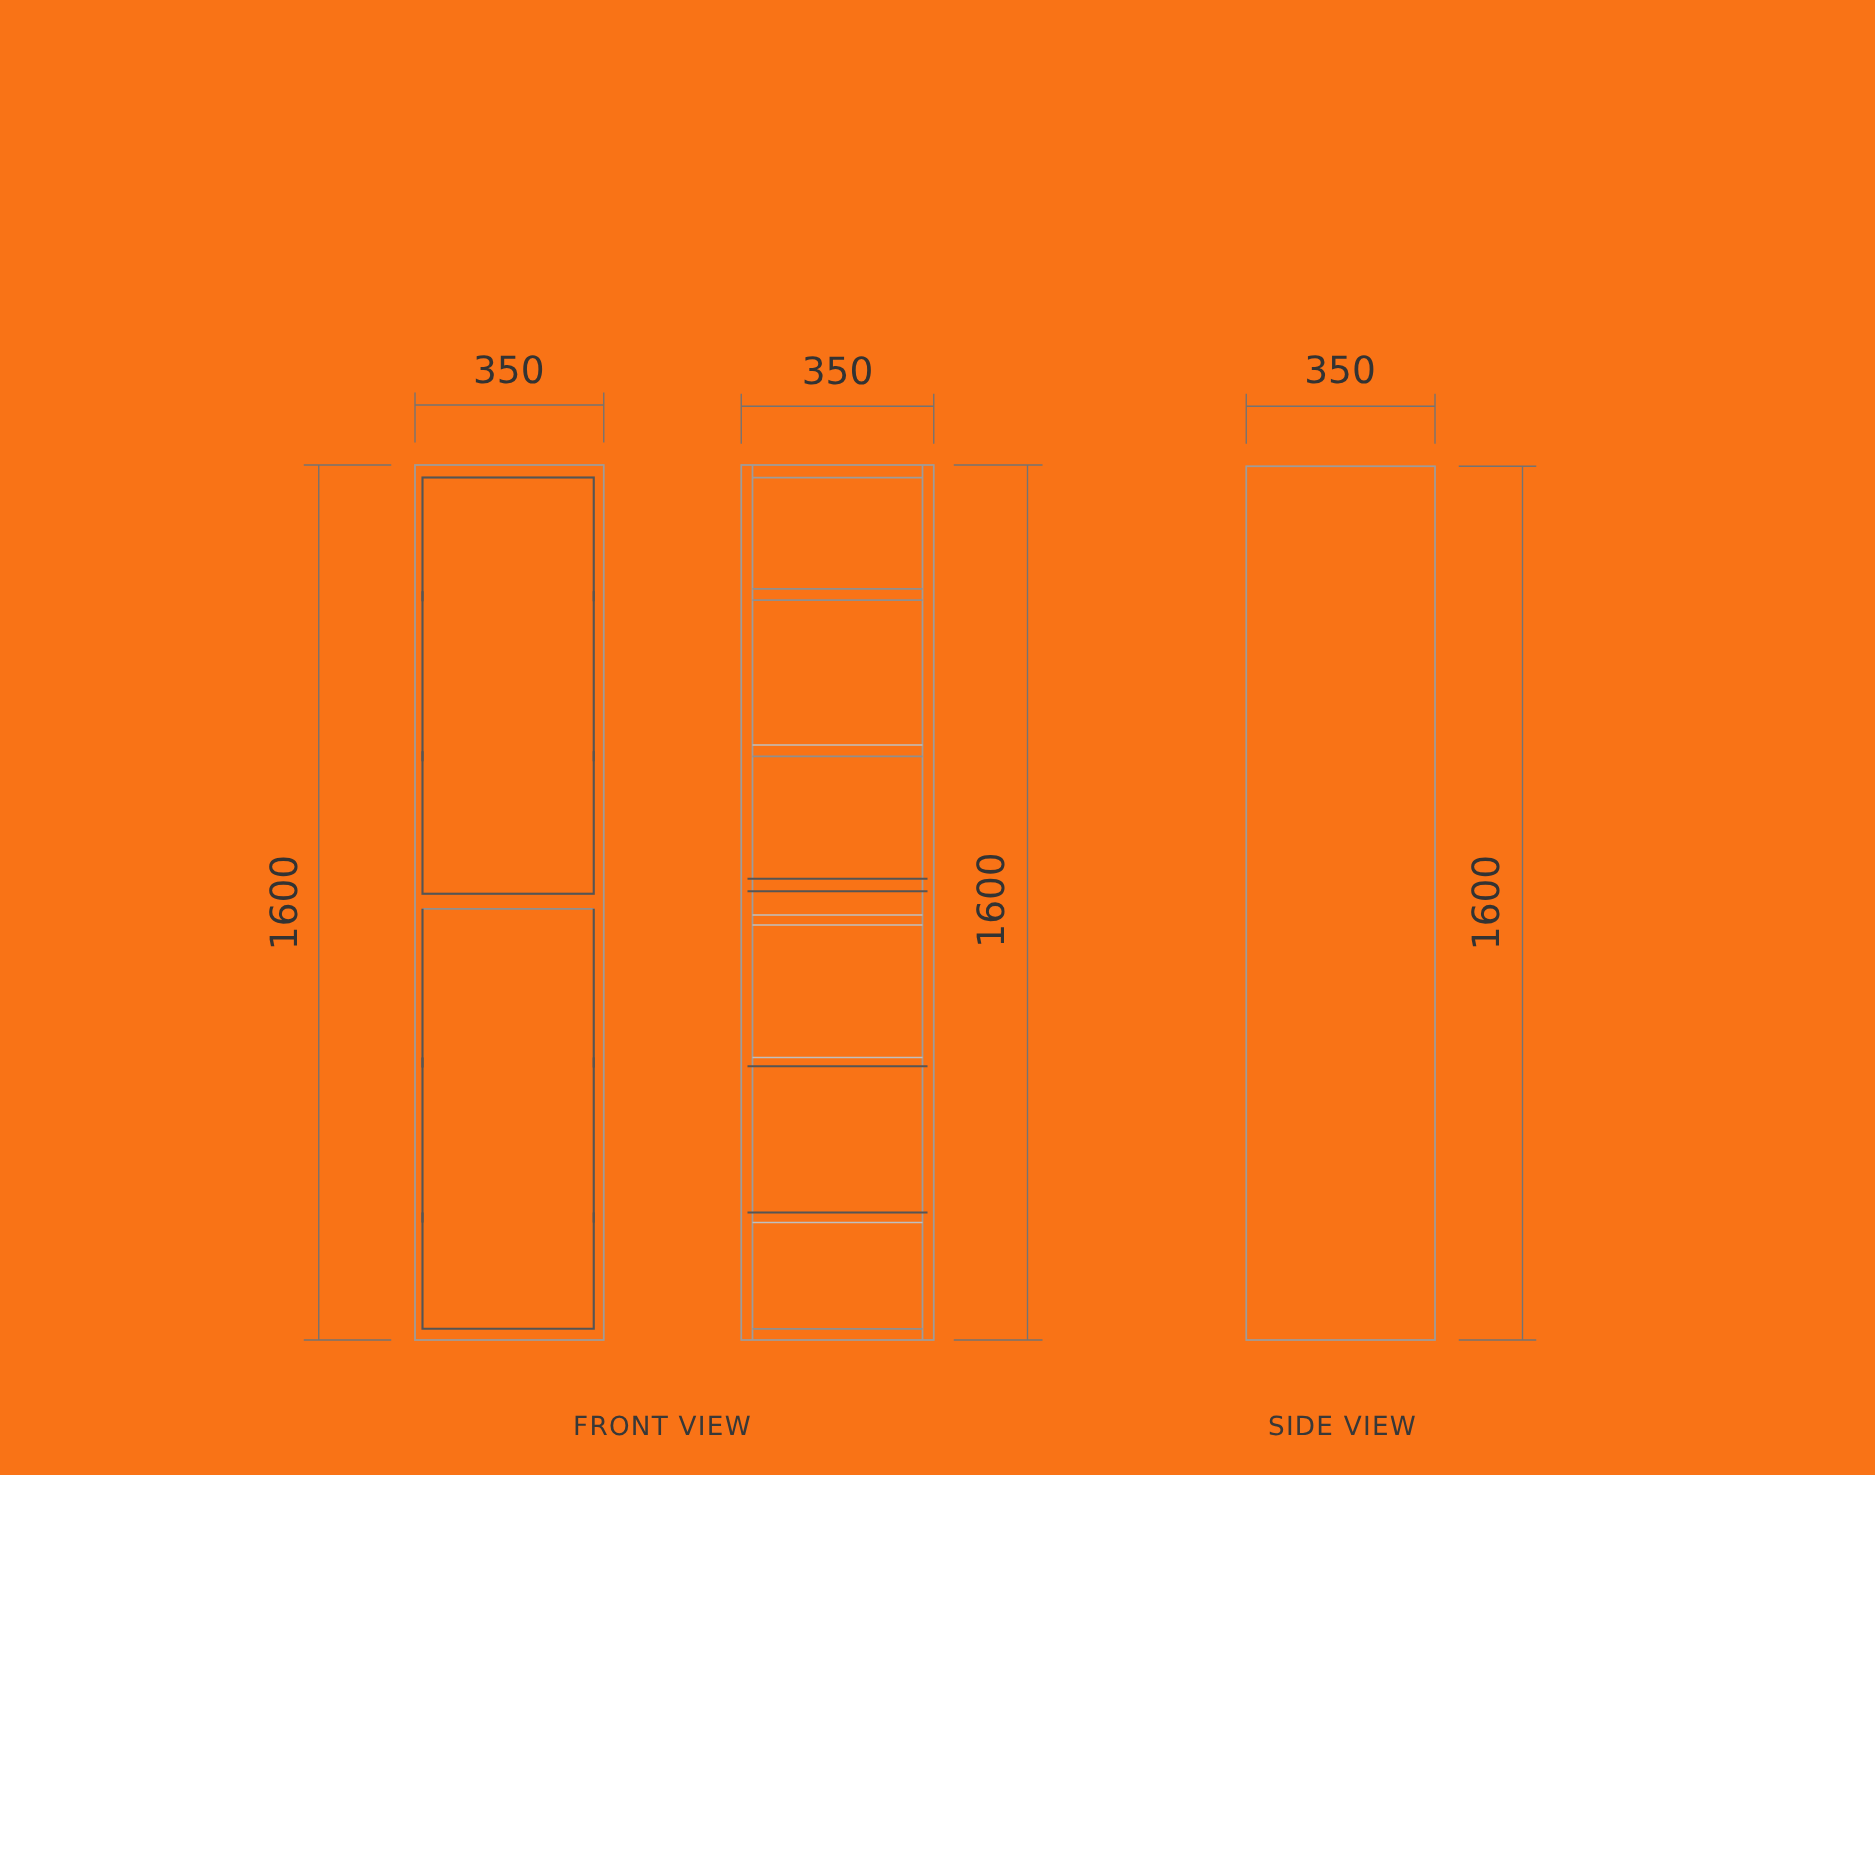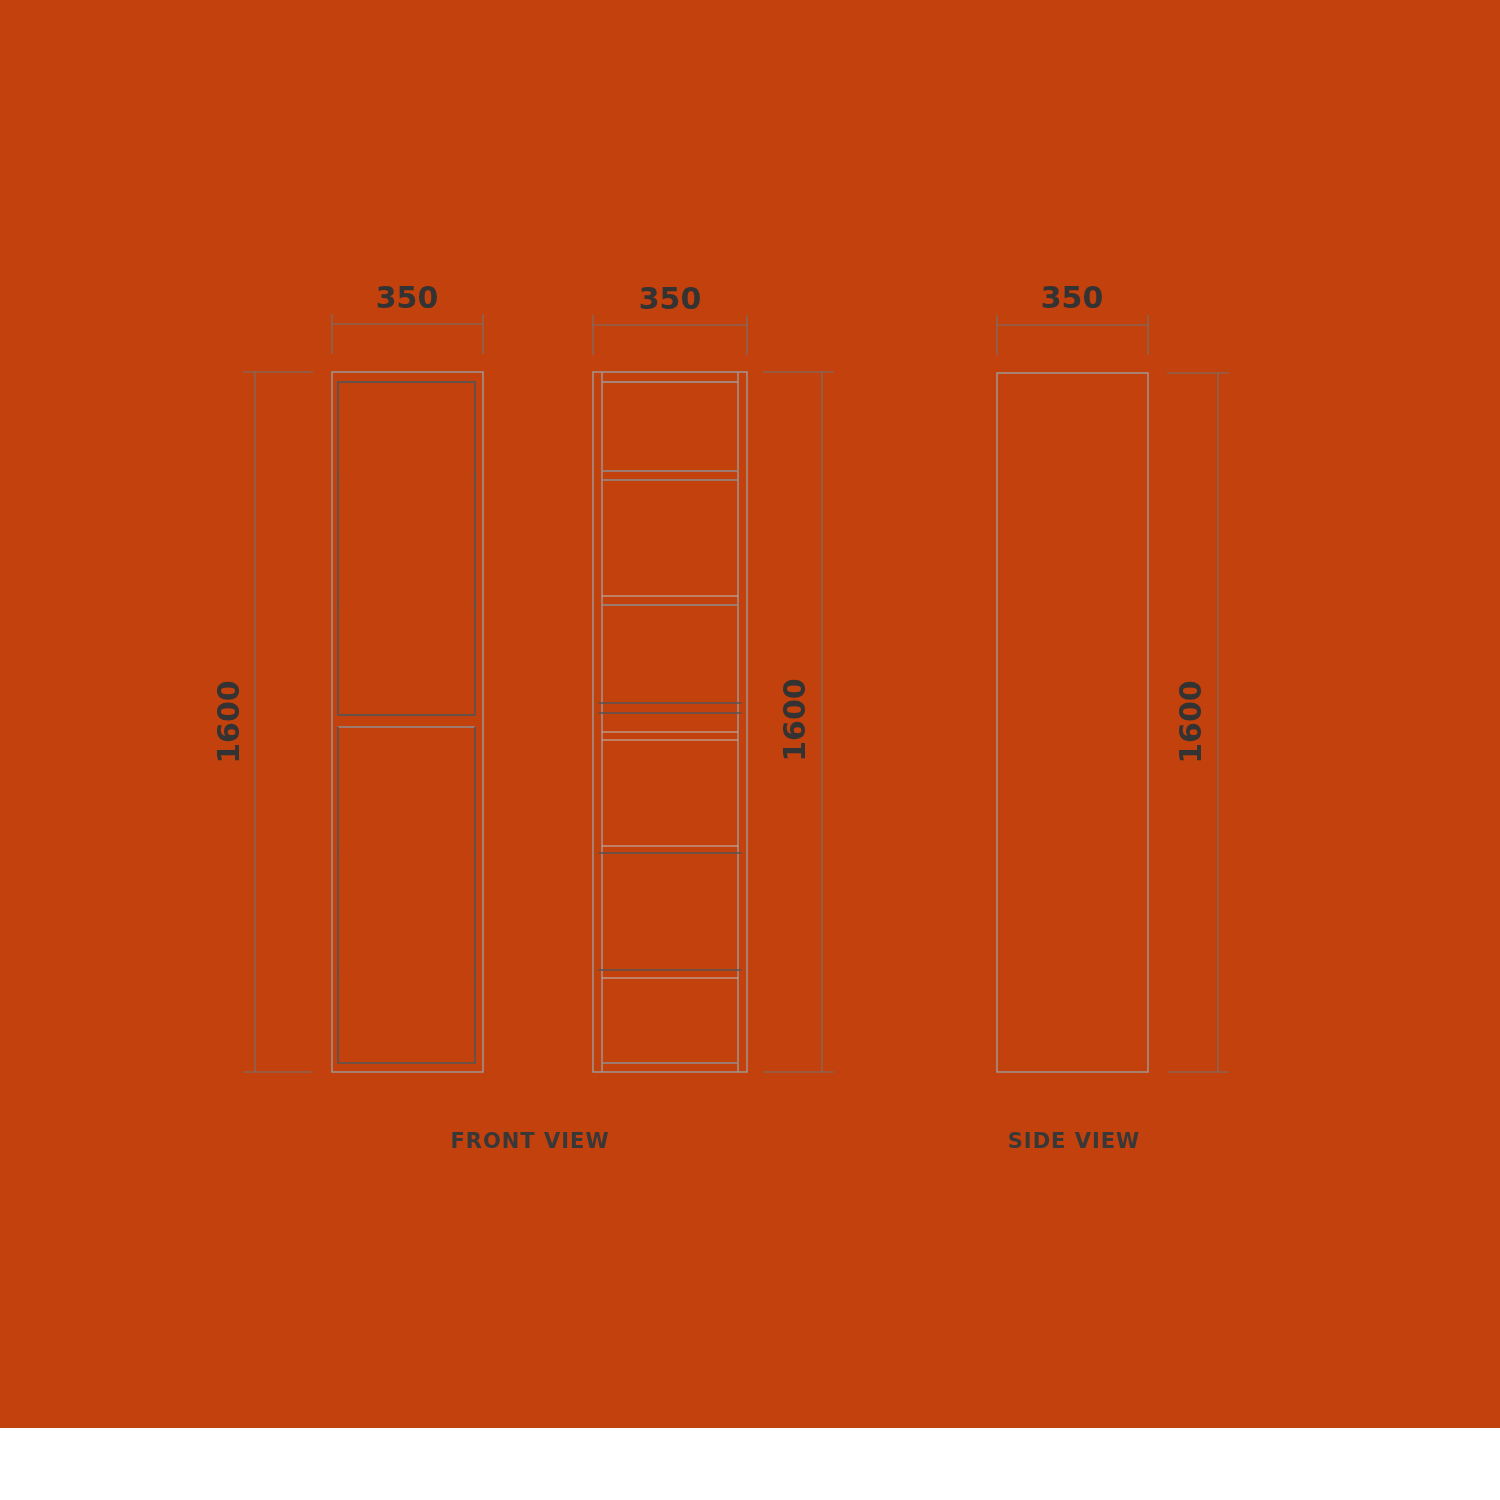--- a/index.html
+++ b/index.html
@@ -1,16 +1,16 @@
 <!DOCTYPE html>
 <html><head>
 <meta charset="utf-8">
 <style>
   html,body{margin:0;padding:0;background:#ffffff;}
-  .canvas{position:relative;width:1500px;height:1428px;background:#c2410c;overflow:hidden;font-weight:bold;}
+  .canvas{position:relative;width:1500px;height:1180px;background:#f97316;overflow:hidden;}
   svg{display:block;width:1500px;height:1500px;}
   .ln-light{stroke:#9c9c9c;stroke-width:1.4;fill:none;}
   .ln-mid{stroke:#8f8f8f;stroke-width:1.4;fill:none;}
   .ln-dark{stroke:#555555;stroke-width:1.7;fill:none;}
   .ln-faint{stroke:#bfbfbf;stroke-width:1.2;fill:none;}
   .ln-dim{stroke:#737373;stroke-width:1.1;fill:none;}
   text{font-family:"DejaVu Sans",sans-serif;fill:#333333;}
   .num{font-size:30px;}
   .cap{font-size:21px;letter-spacing:1px;fill:#383838;}
 </style>

